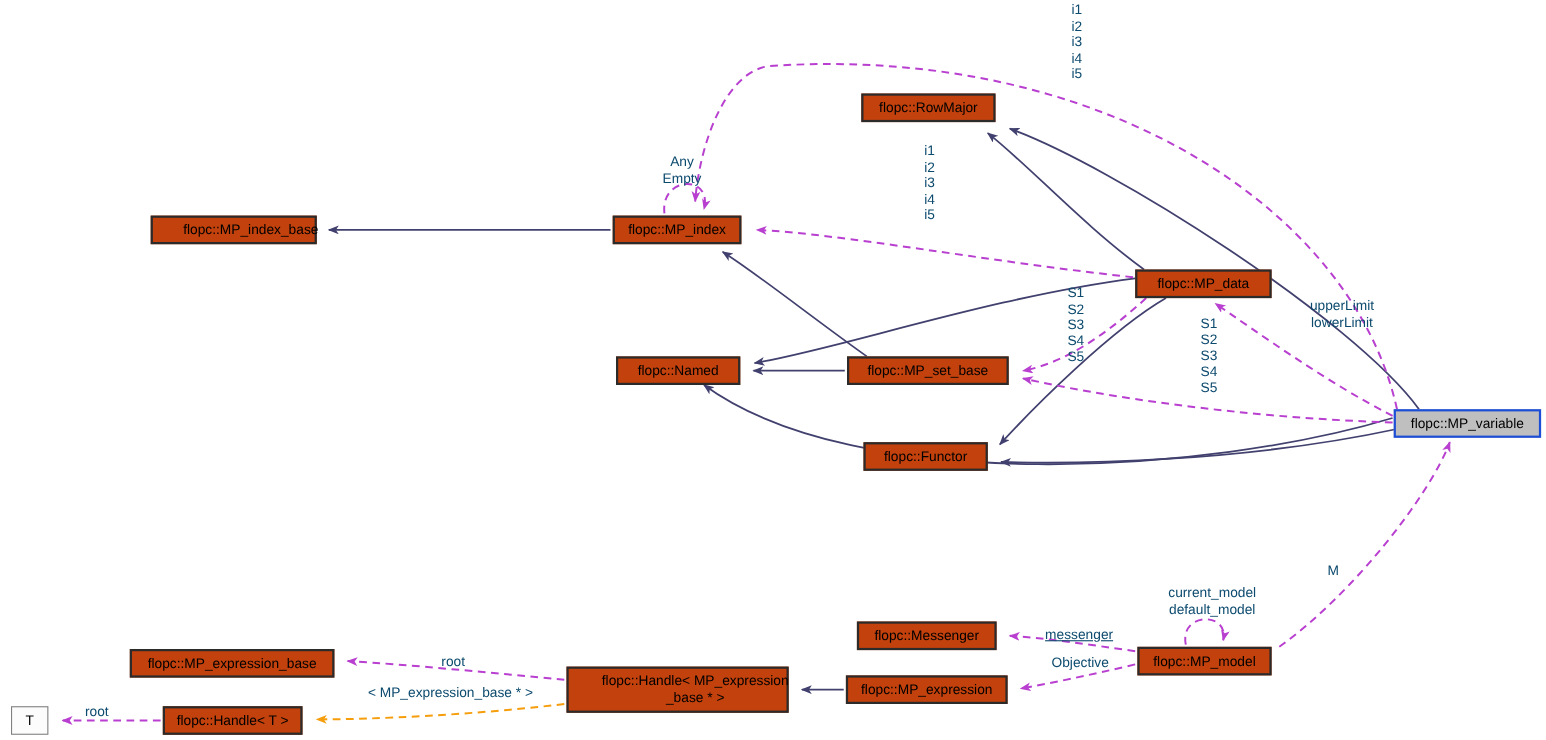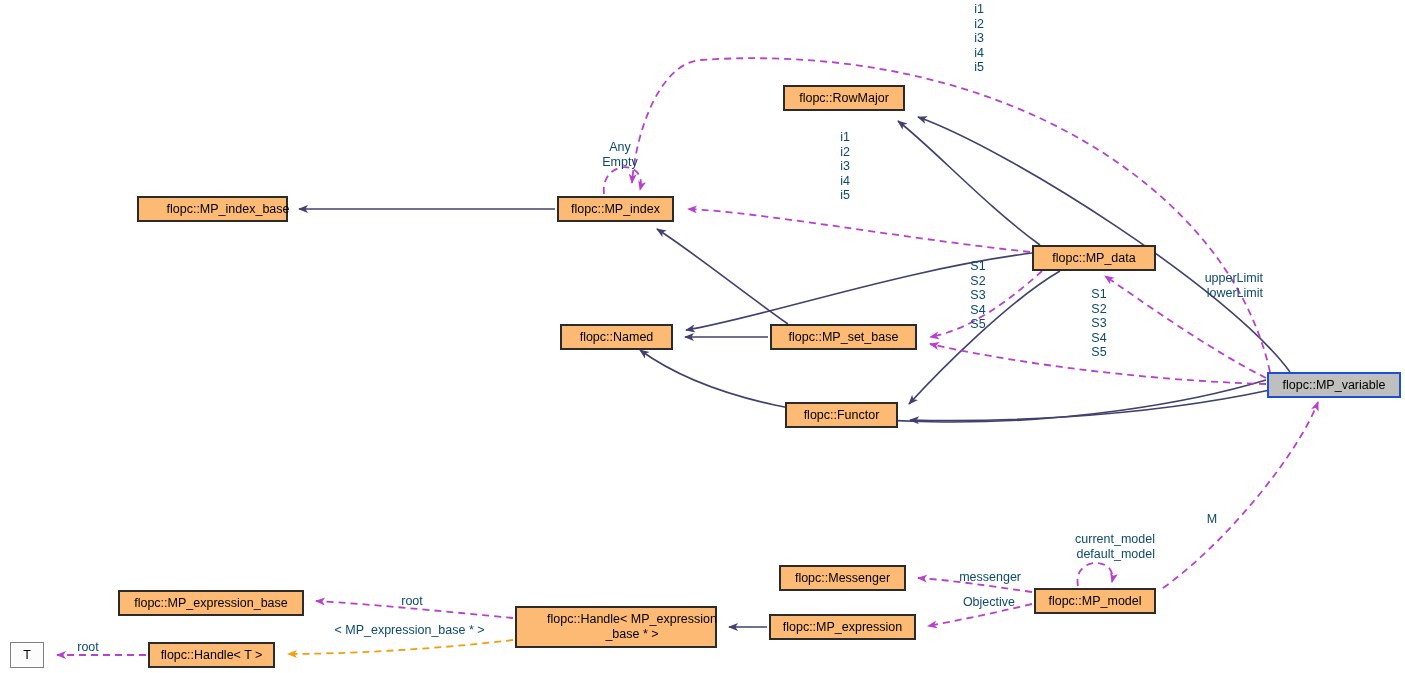--- a/index.html
+++ b/index.html
@@ -20,21 +20,21 @@
   #edges {
     position: absolute;
     left: 0;
     top: 0;
     width: 1405px;
     height: 673px;
   }
   .node {
     position: absolute;
     box-sizing: border-box;
-    background: #fdba74;
+    background: #c2410c;
     border: 1px solid #404040;
     color: #000000;
     font-size: 12.5px;
     line-height: 1.18;
     text-align: center;
     display: flex;
     align-items: center;
     justify-content: center;
     white-space: pre;
     padding: 0 5px;
@@ -53,21 +53,21 @@
   }
   .edge-label {
     position: absolute;
     font-size: 12.5px;
     line-height: 1.16;
     color: #0c4a6e;
     white-space: pre;
     text-align: center;
     z-index: 6;
   }
-  .edge-label.left { text-align: right; }
+  .edge-label.left { text-align: center; }
 </style>
 </head>
 <body>
 
 <div id="diagram">
 
   <svg id="edges" viewBox="0 0 1405 673" xmlns="http://www.w3.org/2000/svg">
     <defs>
       <marker id="arrInh" markerWidth="10" markerHeight="10" refX="9" refY="4" orient="auto" markerUnits="userSpaceOnUse">
         <path d="M0,0 L10,4 L0,8 L2.6,4 z" fill="#41406e"></path>
@@ -172,21 +172,21 @@
 S5</div>
 
   <div class="edge-label left" style="left:1177px;top:271px;width:86px;">upperLimit
 lowerLimit</div>
 
   <div class="edge-label" style="left:1204px;top:512px;width:16px;">M</div>
 
   <div class="edge-label left" style="left:1049px;top:532px;width:106px;">current_model
 default_model</div>
 
-  <div class="edge-label left" style="left:941px;top:570px;width:80px;">messenger</div>
+  <div class="edge-label left" style="left:941px;top:570px;width:80px;text-decoration:underline;">messenger</div>
 
   <div class="edge-label left" style="left:949px;top:595px;width:66px;">Objective</div>
 
   <div class="edge-label" style="left:397px;top:594px;width:30px;">root</div>
 
   <div class="edge-label" style="left:328px;top:623px;width:163px;">&lt; MP_expression_base * &gt;</div>
 
   <div class="edge-label" style="left:73px;top:640px;width:30px;">root</div>
 
 </div>

